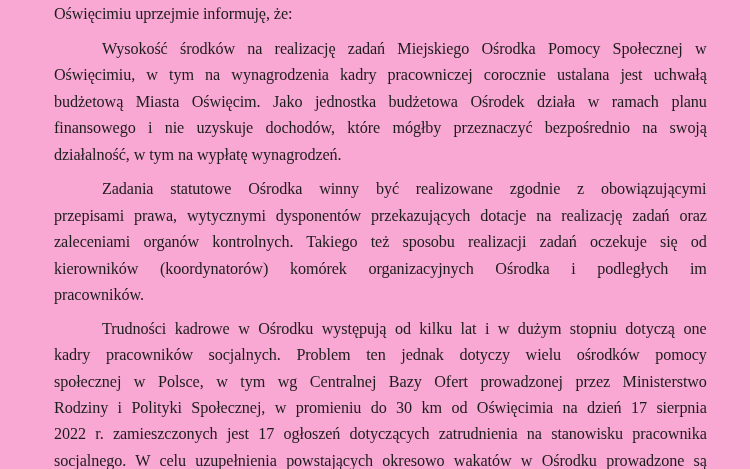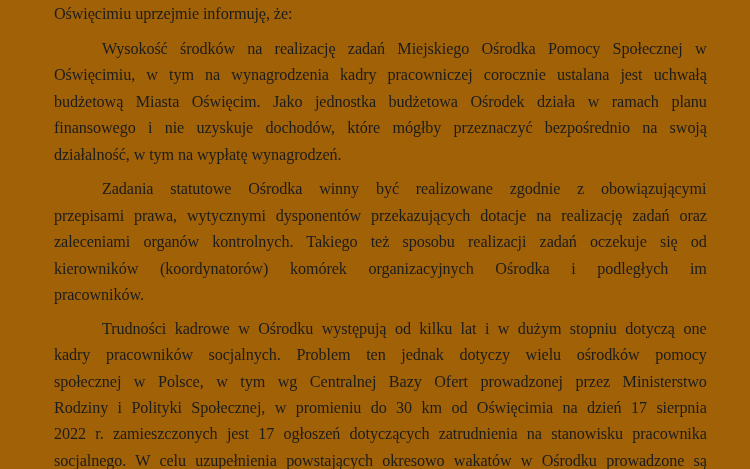--- a/index.html
+++ b/index.html
@@ -1,19 +1,19 @@
 <!DOCTYPE html>
 <html><head>
   <meta charset="utf-8">
   <style>
     html, body { margin: 0; padding: 0; background: #ffffff; }
     body { width: 750px; height: 469px; overflow: hidden; position: relative; }
     .page {
       position: absolute; left: 0; top: 0; width: 750px; height: 469px;
-      background: #a16207;
+      background: #f9a8d4;
       font-family: "Liberation Serif", "DejaVu Serif", serif;
       color: #1c1c1c;
       font-size: 17.4px;
     }
     .line {
       position: absolute;
       left: 54px;
       width: 652px;
       white-space: nowrap;
       line-height: 22px;

